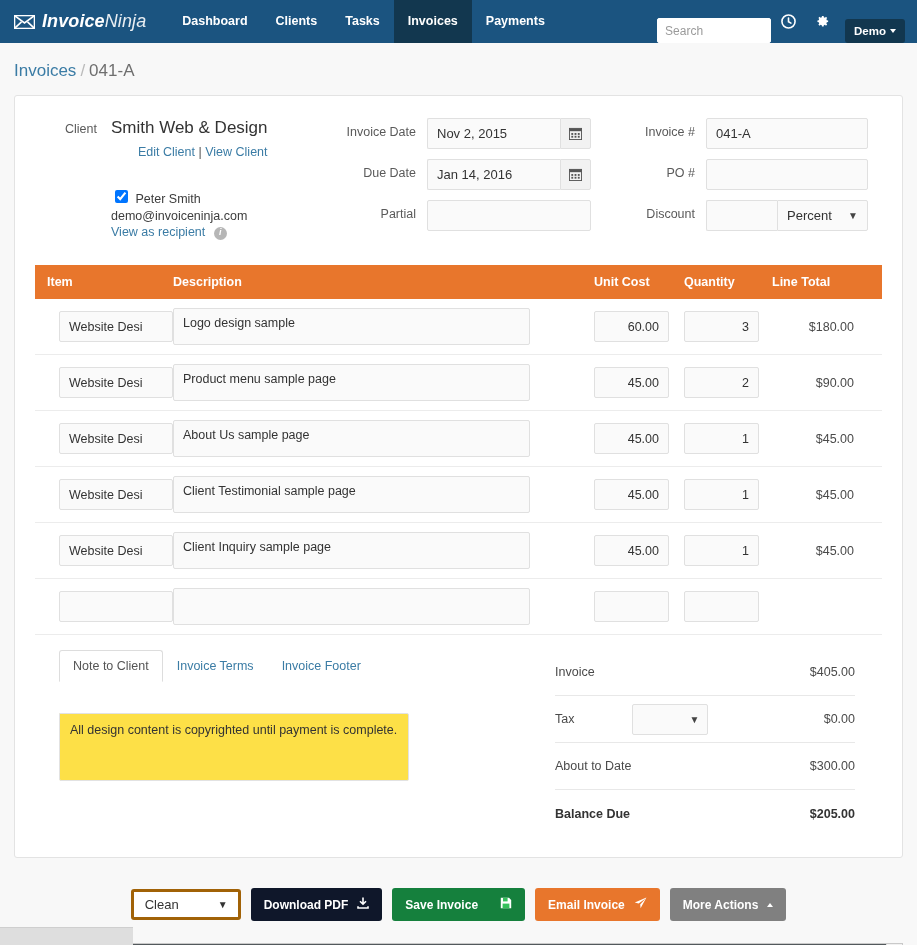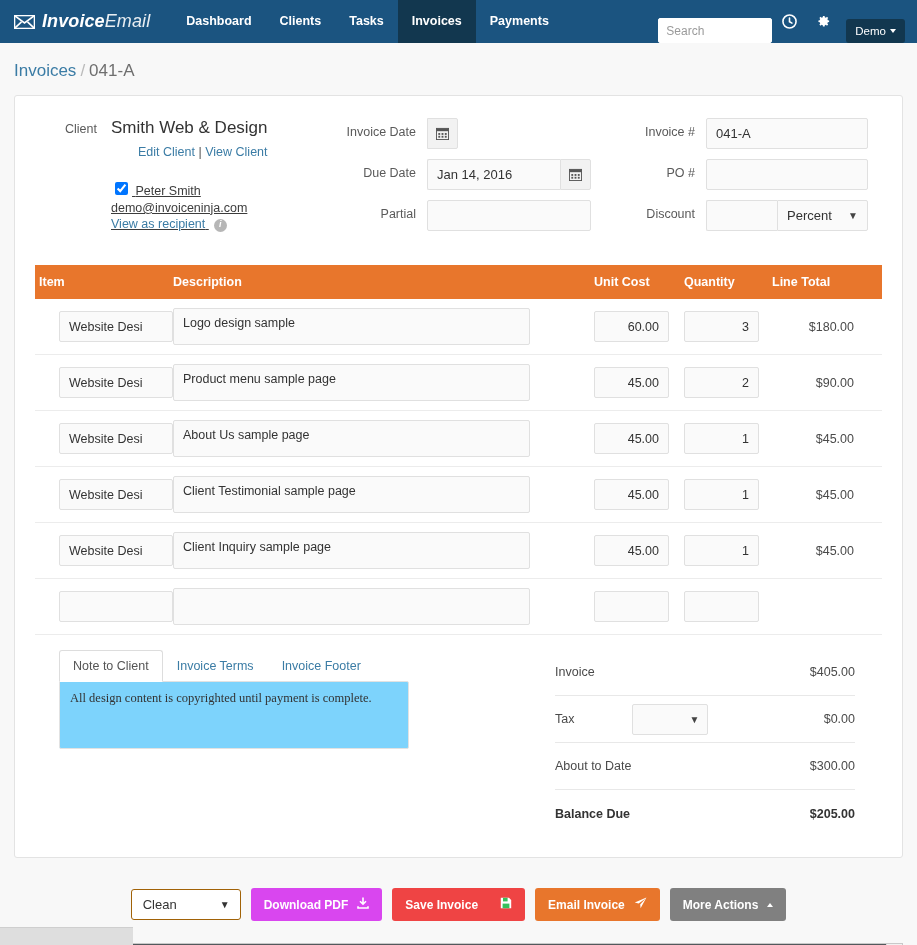--- a/index.html
+++ b/index.html
@@ -46,21 +46,21 @@
     width: 114px; height: 25px; background:#fff; border:1px solid #fff;
     border-radius:2px; font-size:12px; color:#555; padding: 0 7px;
     outline:none; font-family:"Liberation Sans", sans-serif;
   }
   .search-box::placeholder { color:#9a9a9a; }
   .nav-icon {
     width:34px; height:43px; display:flex; align-items:center; justify-content:center;
     color:#fff; cursor:pointer;
   }
   .demo-btn {
-    background:#12374f; color:#fff; font-size:11.5px; font-weight:normal;
+    background:#12374f; color:#fff; font-size:11.5px; font-weight:bold;
     padding: 6px 9px; border-radius:3px; margin-left:6px; cursor:pointer;
     display:flex; align-items:center; gap:4px;
   }
   .caret-d { width:0;height:0;border-left:3.5px solid transparent;border-right:3.5px solid transparent;border-top:4px solid #fff; }
 
   
   .breadcrumb {
     padding: 18px 0 14px 14px;
     font-size: 17px; color:#8a8a8a;
   }
@@ -112,37 +112,37 @@
     font-size:13px; color:#333; padding-left:9px; display:flex; align-items:center;
     border-radius:0 2px 2px 0; cursor:pointer; position:relative;
   }
   .disc-sel .cd { position:absolute; right:9px; color:#444; font-size:10px; }
 
   .client-label { font-size:12.5px; color:#5a5a5a; width:58px; text-align:right; padding-top:4px; padding-right:14px;}
   .client-name { font-size:17px; color:#333; line-height:1.2; }
   .client-links { margin-top:7px; font-size:12.5px;text-align:right; }
   .client-links a { color:#3b7ca5; text-decoration:none; cursor:pointer; }
   .client-links .bar { color:#555; }
-  .contact { margin-top:20px; font-size:12.5px; color:#3c3c3c; line-height:1.32;text-decoration:underline; }
+  .contact { margin-top:28px; font-size:12.5px; color:#3c3c3c; line-height:1.32; }
   .contact .cb { margin-right:4px; }
   .contact a { color:#3b7ca5; text-decoration:none; cursor:pointer; }
   .infoi {
     display:inline-flex; width:13px;height:13px;border-radius:50%;
     background:#b6b6b6;color:#fff;font-size:9px;font-weight:bold;
     align-items:center;justify-content:center; margin-left:5px; vertical-align:1px;
     font-style:italic; cursor:pointer;
   }
 
   
   .items { margin-top: 24px; width:100%; border-collapse:collapse; }
   .items thead th {
     background:#e8762c; color:#fff; font-size:12.5px; font-weight:bold;
     text-align:left; padding: 10px 0 10px 0; height:32px;
   }
-  .items thead th.pad { padding-left:4px; }
+  .items thead th.pad { padding-left:12px; }
   .items tbody td { border-bottom:1px solid #ececec; padding: 9px 0; vertical-align:middle; }
   .items tbody tr:last-child td { border-bottom:1px solid #ececec; }
   .ti-item { width:126px; }
   .ti-desc { }
   .ti-cost { width:90px; }
   .ti-qty  { width:88px; }
   .ti-total{ width:110px; }
 
   .cell-item input {
     width:114px; height:31px; border:1px solid #e0e0e0; background:#fafafa;
@@ -165,54 +165,54 @@
   
   .bottom { display:flex; margin-top: 14px; }
   .notes { width: 350px; margin-left: 24px; }
   .tabs { display:flex; }
   .tab {
     font-size:12.5px; padding: 8px 13px; color:#3b7ca5; cursor:pointer;
     border:1px solid transparent; border-radius:3px 3px 0 0; position:relative; top:1px;
   }
   .tab.active { color:#555; background:#fff; border-color:#ddd; border-bottom-color:#fff; }
   .note-box {
-    border:1px solid #e2e2e2; background:#7dd3fc; height:68px; width:100%;
+    border:1px solid #e2e2e2; background:#fde047; height:68px; width:100%;
     font-size:12.5px; padding:9px 10px; color:#333; outline:none; resize:none;
-    border-radius:0 2px 2px 2px; font-family:Liberation Serif, serif;
+    border-radius:0 2px 2px 2px; font-family:Liberation Sans, sans-serif;margin-top:32px;
   }
 
   .totals { width: 300px; margin-left:auto; margin-right:27px; }
   .trow {
     display:flex; align-items:center; border-bottom:1px solid #e8e8e8;
     height: 47px; font-size:12.5px; color:#4a4a4a;
   }
   .trow .tl { flex:0 0 auto; }
   .trow .tv { margin-left:auto; }
   .trow.bold { font-weight:bold; color:#333; border-bottom:none; }
   .tax-sel {
     width:76px; height:31px; border:1px solid #e0e0e0; background:#fafafa;
     border-radius:2px; margin-left:58px; position:relative; cursor:pointer;
   }
   .tax-sel .cd { position:absolute; right:8px; top:9px; font-size:10px; color:#444; }
 
   
   .actions { display:flex; align-items:center; justify-content:center; margin-top: 30px; gap: 10px; }
   .sel-clean {
-    width: 110px; height:31px; background:#fff; border:1px solid #a16207; border-radius:3px;
+    width: 110px; height:31px; background:#fff; border:3px solid #a16207; border-radius:3px;
     font-size:13px; color:#333; display:flex; align-items:center; padding-left:11px;
     position:relative; cursor:pointer;
   }
   .sel-clean .cd { position:absolute; right:10px; font-size:10px; color:#333; }
   .btn {
     height:33px; border:none; border-radius:3px; color:#fff; font-size:12px; font-weight:bold;
     padding: 0 13px; display:flex; align-items:center; gap:9px; cursor:pointer;
     font-family:"Liberation Sans", sans-serif;
   }
-  .btn-pdf   { background:#d946ef; }
-  .btn-save  { background:#ef4444;gap:22px; }
+  .btn-pdf   { background:#0f172a; }
+  .btn-save  { background:#15803d;gap:22px; }
   .btn-email { background:#e8762c; }
   .btn-more  { background:#808080; }
   .caret-u { width:0;height:0;border-left:3.5px solid transparent;border-right:3.5px solid transparent;border-bottom:4px solid #fff; }
 
   
   .preview-wrap {
     margin: 22px 14px 0 14px; height: 100px; border:1px solid #c9c9c9;
     background:#53595c; position:relative; overflow:hidden;
   }
   .pv-scroll {
@@ -231,21 +231,21 @@
 <div class="navbar">
   <div class="brand">
     <span class="env">
       <svg width="21" height="14" viewBox="0 0 21 14">
         <rect x="0.5" y="0.5" width="20" height="13" fill="none" stroke="#ffffff" stroke-width="1.6"></rect>
         <path d="M0.5 0.5 L10.5 8 L20.5 0.5" fill="none" stroke="#ffffff" stroke-width="1.6"></path>
         <path d="M0.5 13.5 L7.5 6.8 M20.5 13.5 L13.5 6.8" fill="none" stroke="#ffffff" stroke-width="1.6"></path>
       </svg>
     </span>
     <span class="brand-txt">
-      <b>Invoice</b><span>Email</span>
+      <b>Invoice</b><span>Ninja</span>
     </span>
   </div>
 
   <div class="nav-links">
     <a class="nav-link">Dashboard</a>
     <a class="nav-link">Clients</a>
     <a class="nav-link">Tasks</a>
     <a class="nav-link active">Invoices</a>
     <a class="nav-link">Payments</a>
   </div>
@@ -301,20 +301,21 @@
             </div>
           </div>
         </div>
       </div>
     </div>
 
     <div class="col-mid">
       <div class="lblrow">
         <div class="lbl">Invoice Date</div>
         <div class="inp-group">
+          <input class="inp date-inp" value="Nov 2, 2015" style="">
           <div class="addon">
             <svg width="13" height="13" viewBox="0 0 14 14">
               <rect x="0.5" y="1.5" width="13" height="12" fill="none" stroke="#555" stroke-width="1"></rect>
               <rect x="0.5" y="1.5" width="13" height="3" fill="#555"></rect>
               <rect x="2.5" y="6.5" width="2" height="2" fill="#555"></rect>
                 <rect x="6" y="6.5" width="2" height="2" fill="#555"></rect>
               <rect x="9.5" y="6.5" width="2" height="2" fill="#555"></rect>
                 <rect x="2.5" y="9.5" width="2" height="2" fill="#555"></rect>
               <rect x="6" y="9.5" width="2" height="2" fill="#555"></rect>
                 <rect x="9.5" y="9.5" width="2" height="2" fill="#555"></rect>

